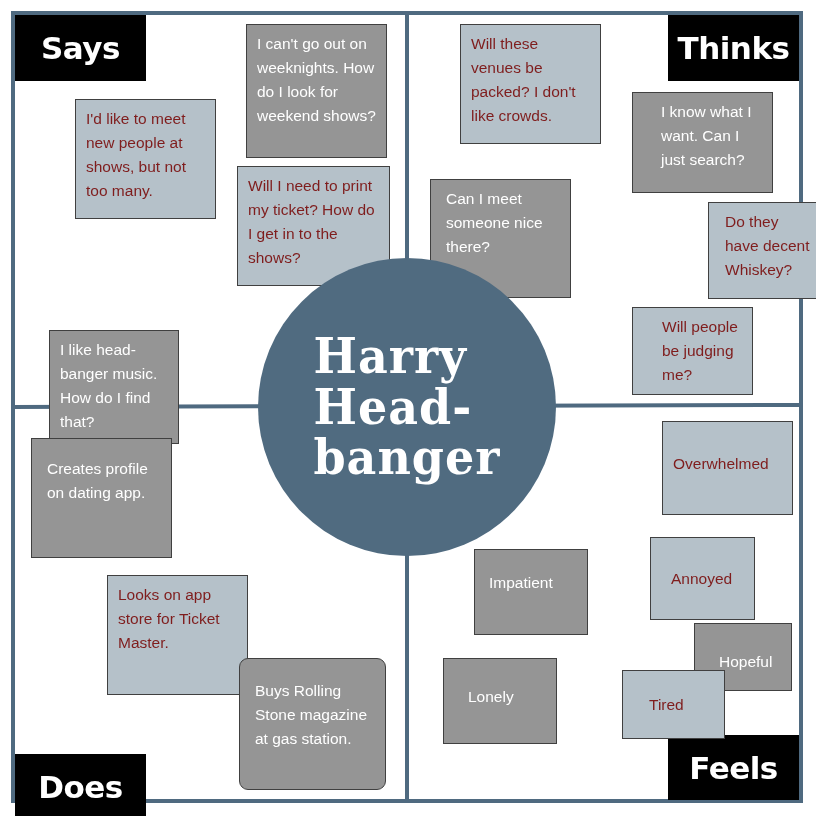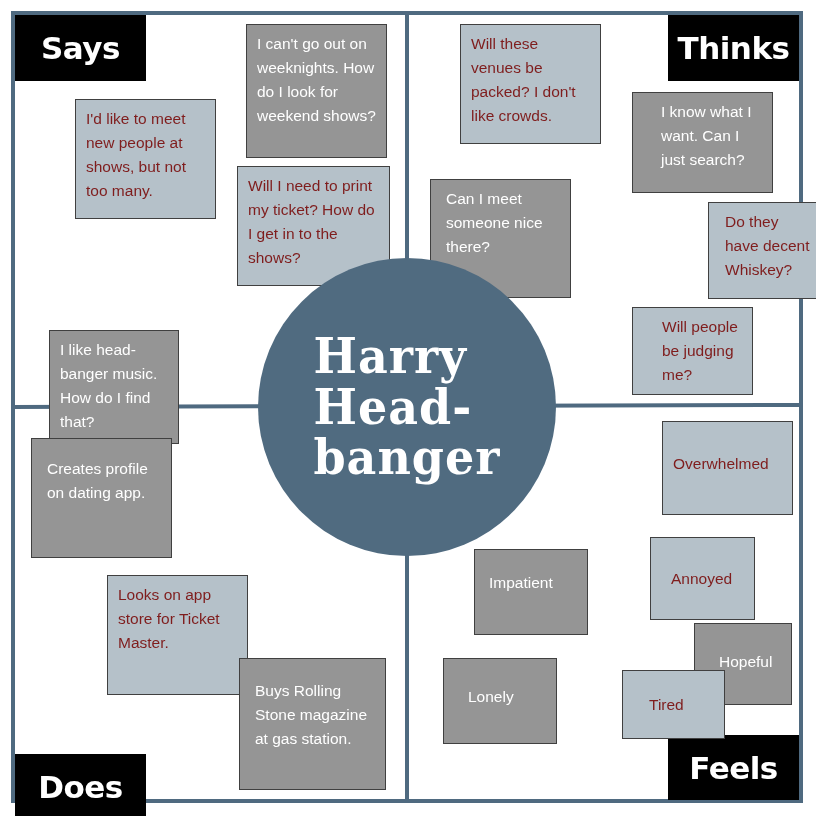--- a/index.html
+++ b/index.html
@@ -30,27 +30,27 @@
 <div class="label" style="left:668px;top:15px;width:131px;height:66px;">Thinks</div>
 <div class="note light" style="left:416px;top:24px;width:141px;height:120px;">Will these venues be packed? I don't like crowds.</div>
 <div class="note dark" style="left:632px;top:92px;width:141px;height:101px;padding-left:28px;">I know what I want. Can I just search?</div>
 <div class="note dark" style="left:430px;top:179px;width:141px;height:119px;padding-left:15px;">Can I meet someone nice there?</div>
 <div class="note light" style="left:664px;top:202px;width:117px;height:97px;padding-left:16px;">Do they have decent Whiskey?</div>
 <div class="note light" style="left:588px;top:307px;width:121px;height:88px;padding-left:29px;">Will people be judging me?</div>
 
 <div class="label" style="left:15px;top:734px;width:131px;height:66px;margin-top:20px;">Does</div>
 <div class="note dark" style="left:31px;top:438px;width:141px;height:120px;padding:18px 15px;">Creates profile on dating app.</div>
 <div class="note light" style="left:63px;top:575px;width:141px;height:120px;">Looks on app store for Ticket Master.</div>
-<div class="note dark" style="left:239px;top:658px;width:147px;height:132px;padding:20px 15px;">Buys Rolling Stone magazine at gas station.</div>
+<div class="note dark" style="left:239px;top:658px;width:147px;height:132px;padding:20px 15px;border-radius:9px;">Buys Rolling Stone magazine at gas station.</div>
 
 <div class="label" style="left:668px;top:735px;width:131px;height:65px;">Feels</div>
 <div class="note light" style="left:618px;top:421px;width:131px;height:94px;padding:30px 10px;">Overwhelmed</div>
 <div class="note dark" style="left:474px;top:549px;width:114px;height:86px;padding:21px 14px;">Impatient</div>
 <div class="note light" style="left:606px;top:537px;width:105px;height:83px;padding:29px 20px;">Annoyed</div>
-<div class="note dark" style="left:694px;top:623px;width:98px;height:82px;padding:26px 24px;">Hopeful</div>
+<div class="note dark" style="left:694px;top:623px;width:98px;height:68px;padding:26px 24px;">Hopeful</div>
 <div class="note dark" style="left:443px;top:658px;width:114px;height:86px;padding:26px 24px;">Lonely</div>
 <div class="note light" style="left:578px;top:670px;width:103px;height:69px;padding:22px 26px;">Tired</div>
 
 <div class="persona">
   <div class="persona-name">Harry
 Head-
 banger</div>
 </div>
 
 </body></html>

